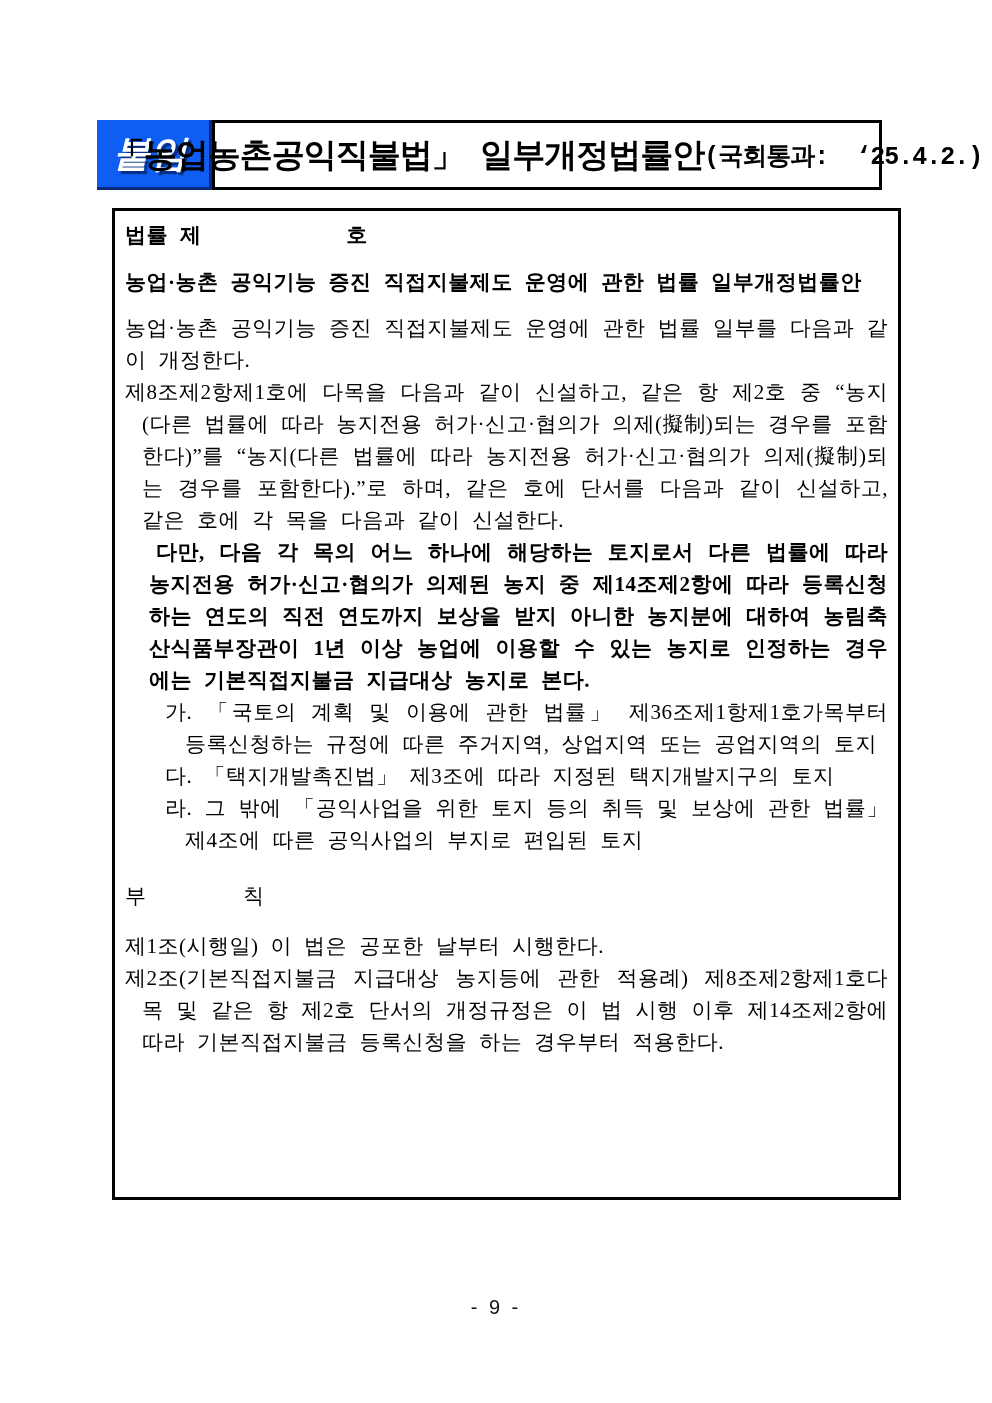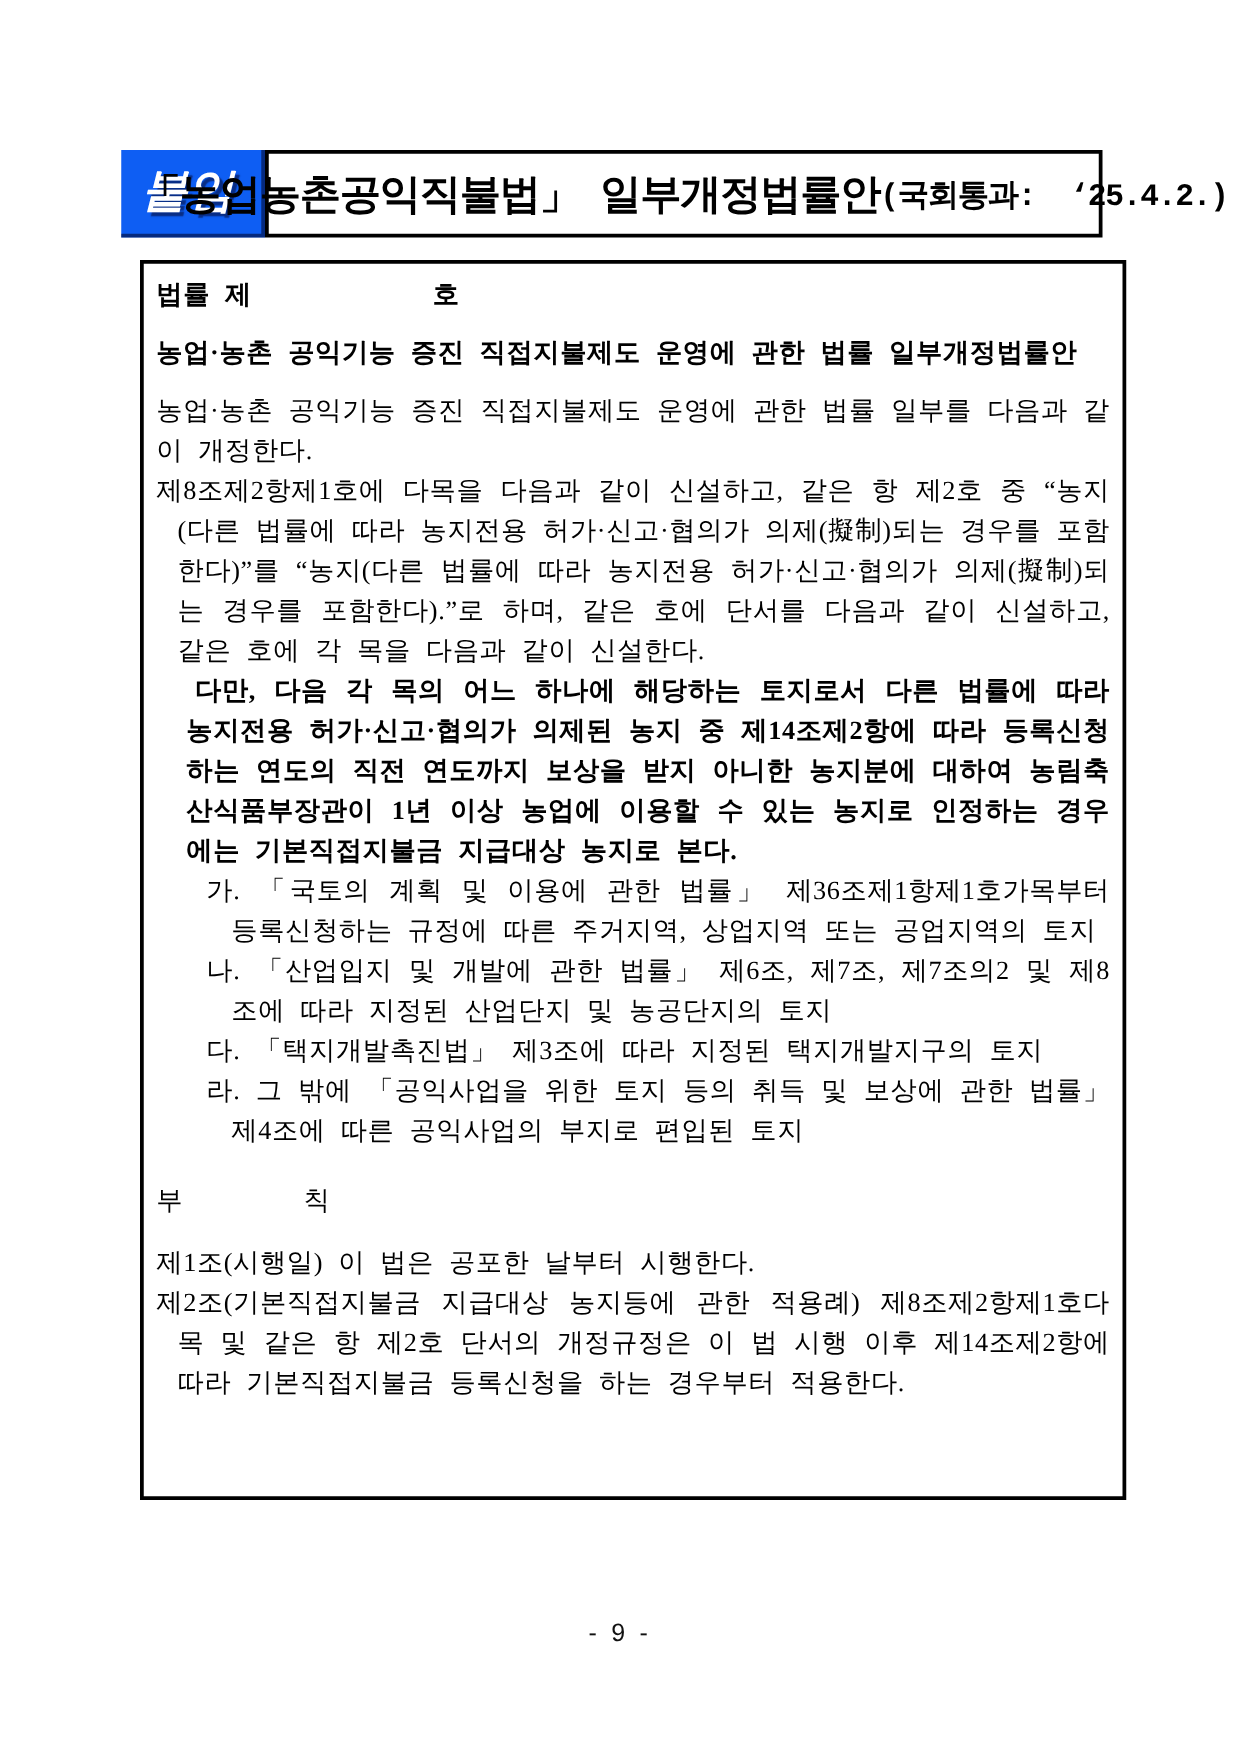--- a/index.html
+++ b/index.html
@@ -125,21 +125,20 @@
 
     <p>농업·농촌 공익기능 증진 직접지불제도 운영에 관한 법률 일부를 다음과 같이 개정한다.</p>
 
     <p class="hang1">제8조제2항제1호에 다목을 다음과 같이 신설하고, 같은 항 제2호 중 “농지(다른 법률에 따라 농지전용 허가·신고·협의가 의제(擬制)되는 경우를 포함한다)”를 “농지(다른 법률에 따라 농지전용 허가·신고·협의가 의제(擬制)되는 경우를 포함한다).”로 하며, 같은 호에 단서를 다음과 같이 신설하고, 같은 호에 각 목을 다음과 같이 신설한다.</p>
 
 
     <p class="proviso">다만, 다음 각 목의 어느 하나에 해당하는 토지로서 다른 법률에 따라 농지전용 허가·신고·협의가 의제된 농지 중 제14조제2항에 따라 등록신청하는 연도의 직전 연도까지 보상을 받지 아니한 농지분에 대하여 농림축산식품부장관이 1년 이상 농업에 이용할 수 있는 농지로 인정하는 경우에는 기본직접지불금 지급대상 농지로 본다.</p>
 
     <p class="item-l3">가. 「국토의 계획 및 이용에 관한 법률」 제36조제1항제1호가목부터 등록신청하는 규정에 따른 주거지역, 상업지역 또는 공업지역의 토지</p>
 
-    <p class="item-l3">나. 「산업입지 및 개발에 관한 법률」 제6조, 제7조, 제7조의2 및 제8조에 따라 지정된 산업단지 및 농공단지의 토지</p>
 
     <p class="item-l3">다. 「택지개발촉진법」 제3조에 따라 지정된 택지개발지구의 토지</p>
 
     <p class="item-l3">라. 그 밖에 「공익사업을 위한 토지 등의 취득 및 보상에 관한 법률」 제4조에 따른 공익사업의 부지로 편입된 토지</p>
 
     <p class="addendum-head">부        칙</p>
 
     <p>제1조(시행일) 이 법은 공포한 날부터 시행한다.</p>
 
     <p class="hang1">제2조(기본직접지불금 지급대상 농지등에 관한 적용례) 제8조제2항제1호다목 및 같은 항 제2호 단서의 개정규정은 이 법 시행 이후 제14조제2항에 따라 기본직접지불금 등록신청을 하는 경우부터 적용한다.</p>

